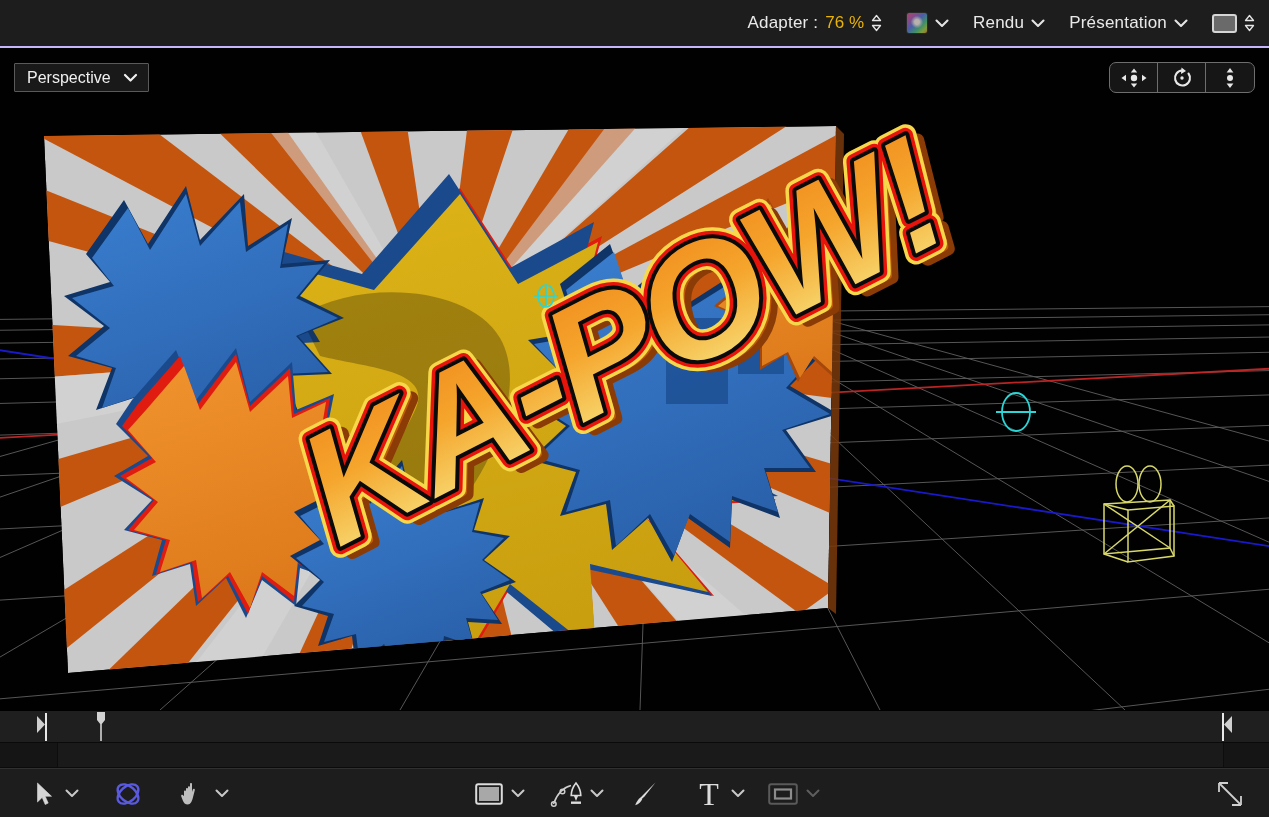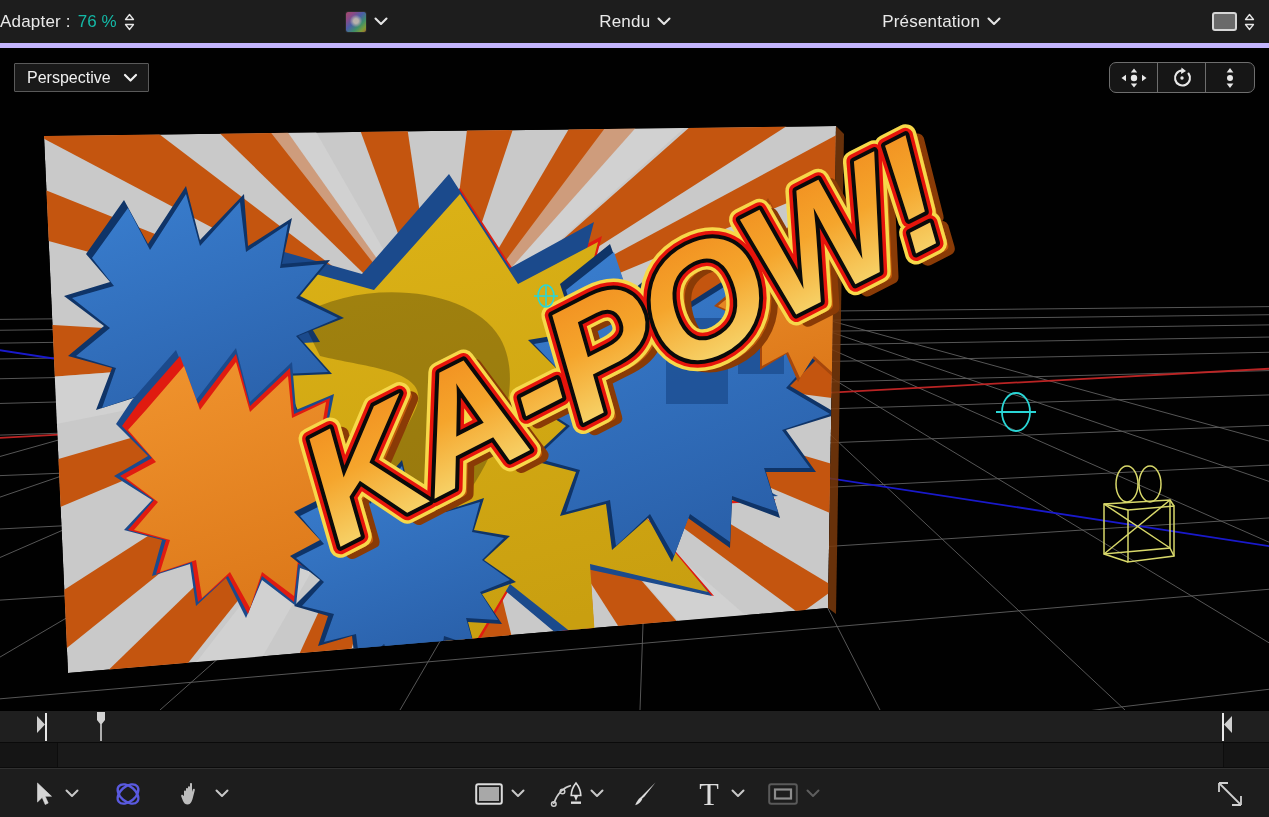--- a/index.html
+++ b/index.html
@@ -9,27 +9,27 @@
     font-family:"Liberation Sans", sans-serif;
     color:#e8e8e8;
     overflow:hidden;
     position:relative;
   }
 
   
   #top-bar{
     position:absolute; left:0; top:0; width:1269px; height:48px;
     background:#1d1d1d;
-    border-bottom:5px solid #c4b5fd;
-    display:flex; align-items:center; justify-content:space-between;
+    border-bottom:2px solid #c4b5fd;
+    display:flex; align-items:center; justify-content:flex-end;
     padding-right:14px;
   }
   .tb-group{ display:flex; align-items:center; }
   .tb-label{ font-size:17px; color:#e9e9e9; letter-spacing:.2px; }
-  .tb-value{ font-size:17px; color:#14b8a6; margin-left:7px; }
+  .tb-value{ font-size:17px; color:#eab308; margin-left:7px; }
   .stepper{
     display:inline-flex; flex-direction:column; align-items:center;
     margin-left:7px; width:11px; justify-content:center;
   }
   .stepper svg{ display:block; }
   .chev{ margin-left:7px; display:inline-flex; align-items:center; }
   .chev svg{ display:block; }
   .gradient-swatch{
     width:22px; height:22px; border-radius:3px;
     background:

